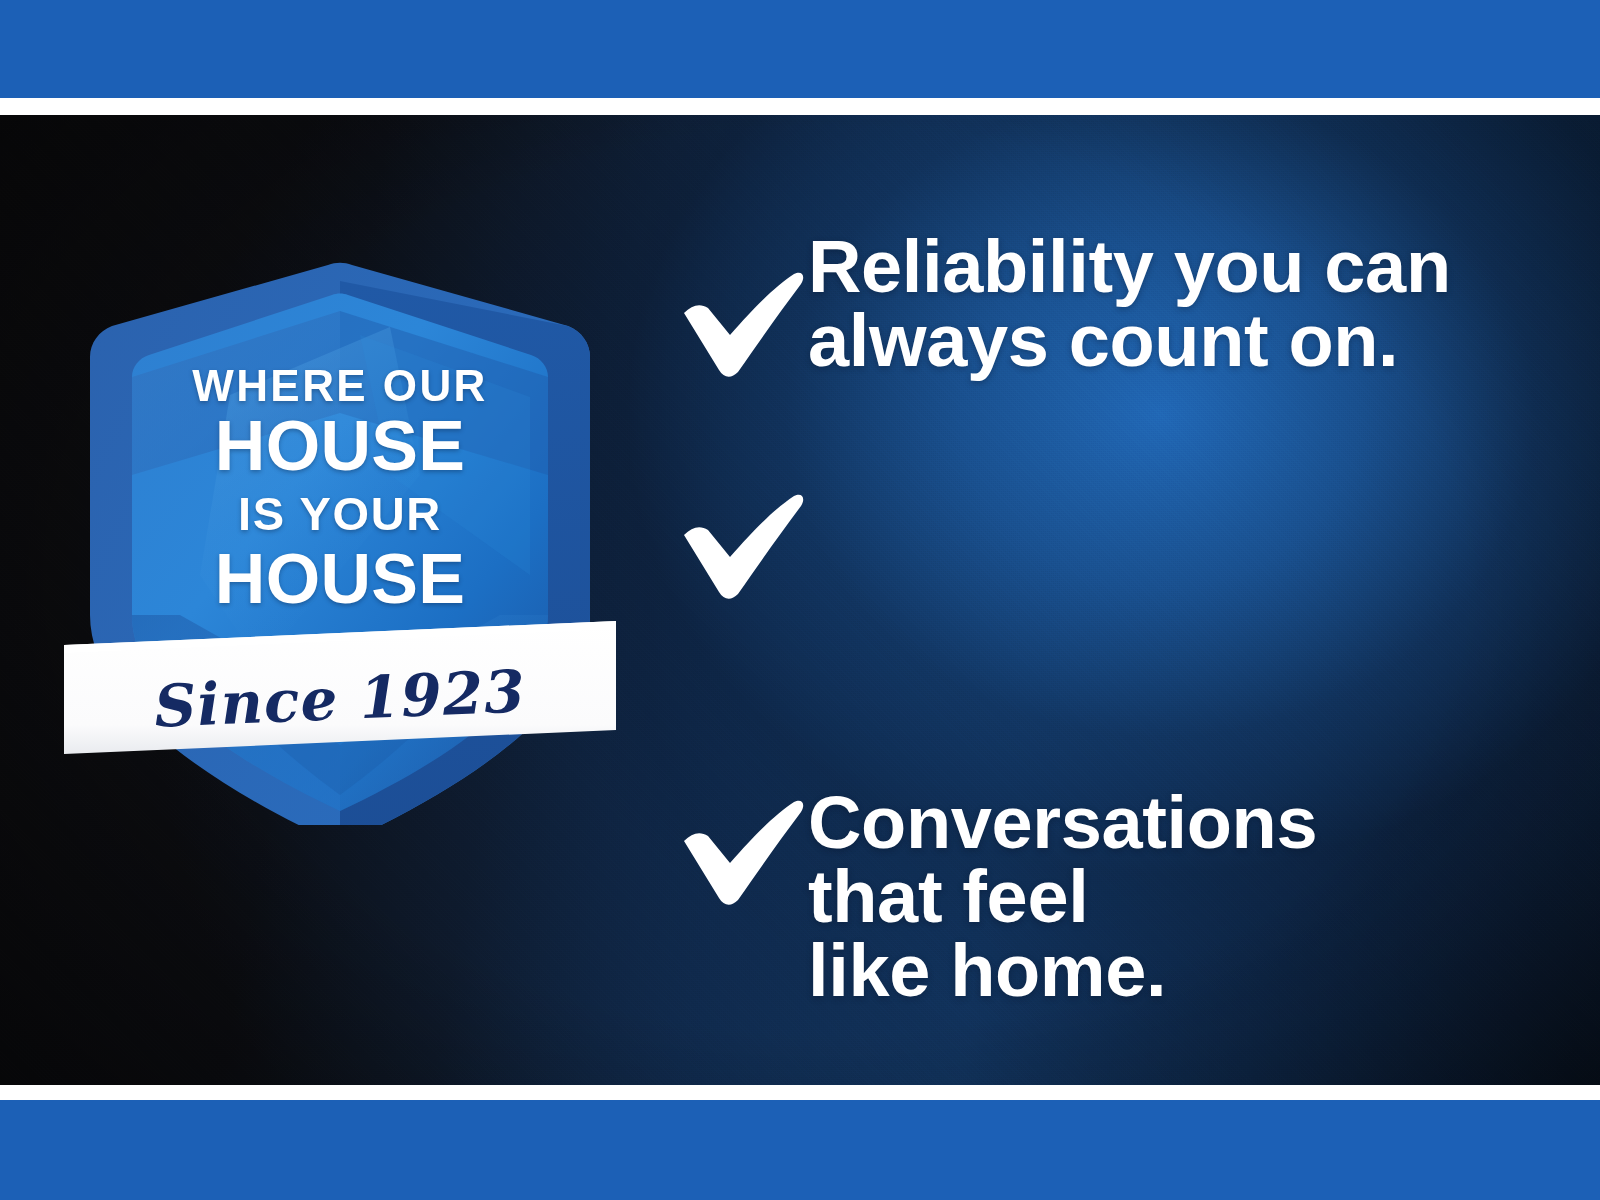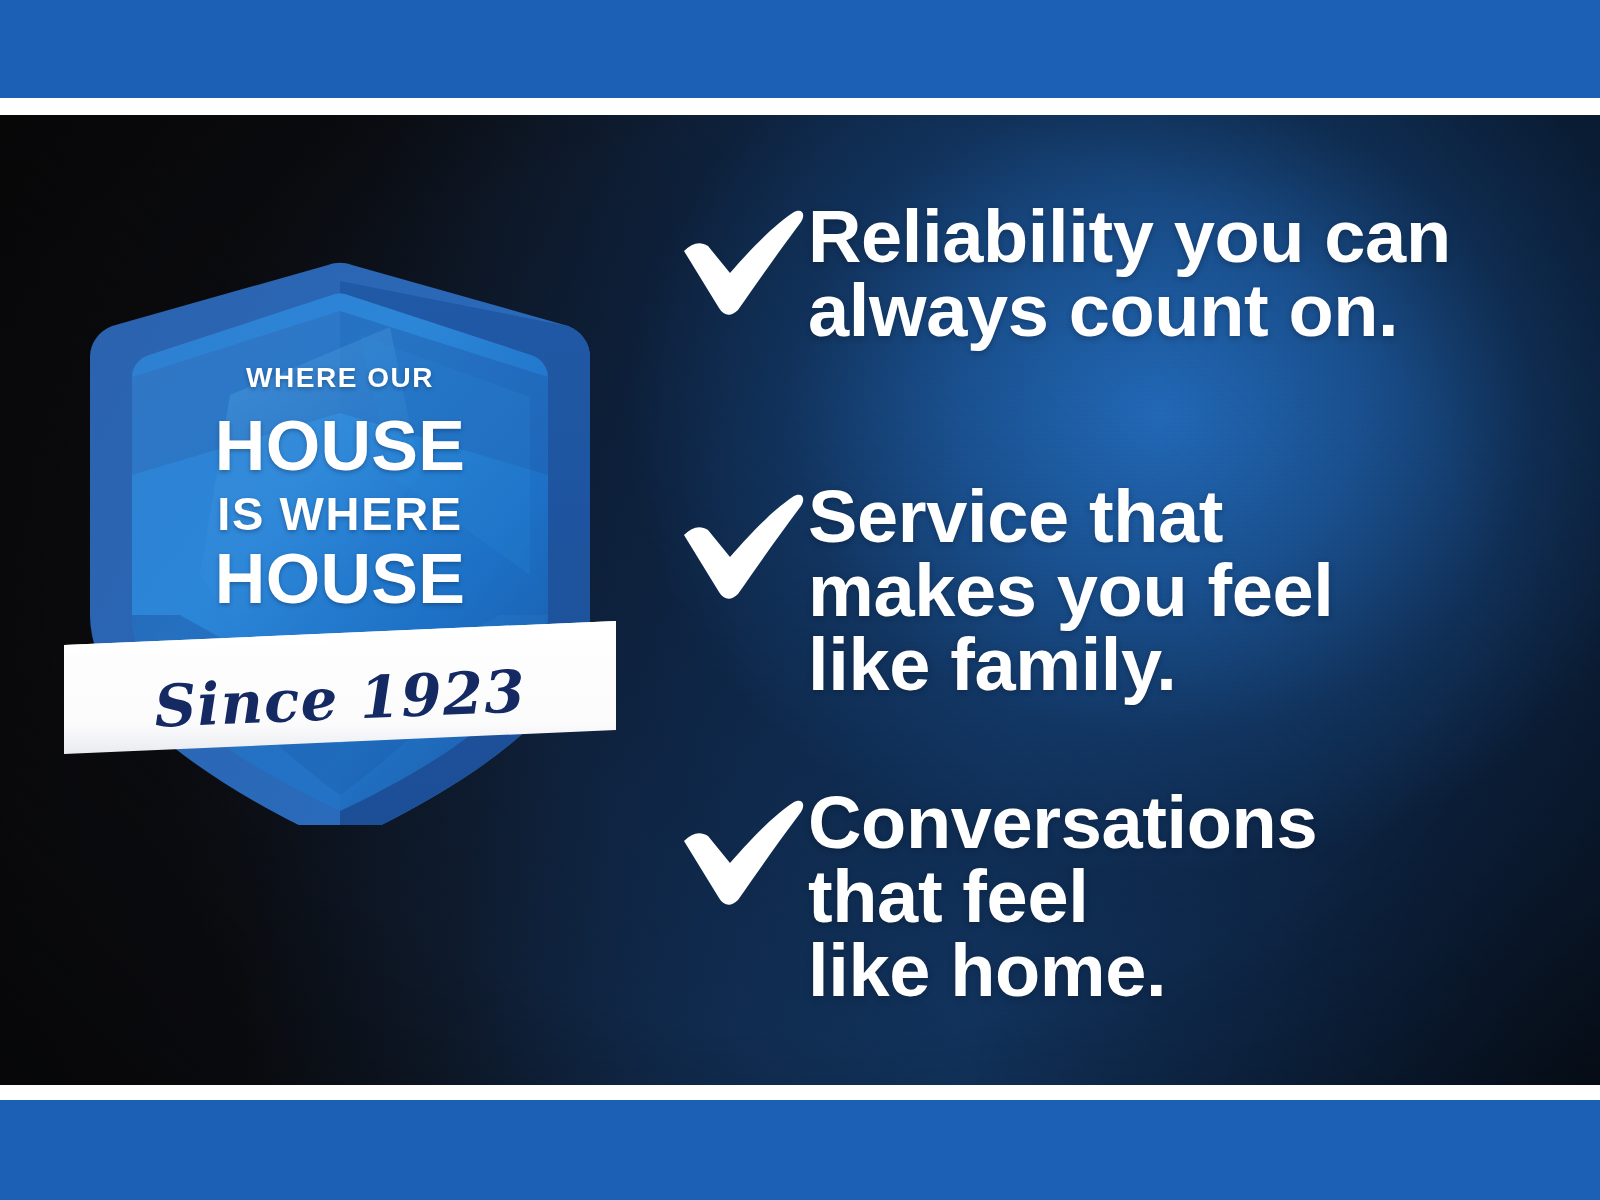--- a/index.html
+++ b/index.html
@@ -49,39 +49,39 @@
     color:#fff;text-align:center;
   }
   .bt-line{
     position:absolute;left:0;width:560px;
     font-family:"Liberation Sans",sans-serif;
     font-weight:700;color:#ffffff;
     letter-spacing:.01em;
     line-height:1;
     text-shadow:0 2px 4px rgba(10,30,60,.35);
   }
-  .bt-where{top:219px;font-size:28px;letter-spacing:.055em;}
+  .bt-where{top:219px;font-size:44px;letter-spacing:.055em;}
   .bt-house1{top:266px;font-size:70px;letter-spacing:.004em;}
   .bt-isyour{top:345px;font-size:47px;letter-spacing:.035em;}
   .bt-house2{top:399px;font-size:70px;letter-spacing:.004em;}
 
   .ribbon-text{
     position:absolute;left:0;top:520px;width:560px;
     text-align:center;
     font-family:"DejaVu Serif",serif;
     font-style:italic;font-weight:700;
     font-size:58px;letter-spacing:.02em;
     color:#152a63;
     transform:rotate(-2.4deg);
   }
 
   
   .bullets{position:absolute;left:668px;top:115px;width:860px;height:970px;}
   .bullet{position:absolute;left:0;width:860px;display:flex;align-items:flex-start;}
-  .bullet-1{top:81px;}
+  .bullet-1{top:111px;align-items:flex-end;}
   .bullet-2{top:365px;}
   .bullet-3{top:660px;margin-top:11px;}
 
   .check{flex:0 0 auto;width:140px;height:120px;position:relative;}
   .check svg{display:block;width:140px;height:120px;}
 
   .bullet-text{
     flex:1 1 auto;
     color:#ffffff;
     font-family:"Liberation Sans",sans-serif;
@@ -171,21 +171,21 @@
       <path d="M488 470 C488 548 390 614 280 666 L280 560 L440 470 Z" fill="url(#gPointR)" opacity=".35"></path>
       <path d="M130 500 C170 560 225 610 280 650 C335 610 390 560 430 500 L280 600 Z" fill="#1B58A5" opacity=".30"></path>
 
       <path d="M4 500 L556 476 L556 585 L4 609 Z" fill="url(#gRibbon)"></path>
       <path d="M4 500 L556 476 L556 484 L4 508 Z" fill="#FFFFFF" opacity=".9"></path>
     </svg>
 
     <div class="badge-text">
       <div class="bt-line bt-where">WHERE OUR</div>
       <div class="bt-line bt-house1">HOUSE</div>
-      <div class="bt-line bt-isyour">IS WHERE</div>
+      <div class="bt-line bt-isyour">IS YOUR</div>
       <div class="bt-line bt-house2">HOUSE</div>
       <div class="ribbon-text">Since 1923</div>
     </div>
   </div>
 
   <div class="bullets">
 
     <div class="bullet bullet-1">
       <div class="check">
         <svg viewBox="0 0 140 120" xmlns="http://www.w3.org/2000/svg">
@@ -197,23 +197,20 @@
 always count on.</div>
     </div>
 
     <div class="bullet bullet-2">
       <div class="check">
         <svg viewBox="0 0 140 120" xmlns="http://www.w3.org/2000/svg">
           <path d="M16 55 C24 47 32 45 40 50 L62 77 C88 47 108 28 126 16 C134 12 138 18 133 26
                    C112 54 88 88 70 114 C63 121 56 120 51 112 Z" fill="#FFFFFF"></path>
         </svg>
       </div>
-      <div class="bullet-text">Service that
-makes you feel
-like family.</div>
     </div>
 
     <div class="bullet bullet-3">
       <div class="check">
         <svg viewBox="0 0 140 120" xmlns="http://www.w3.org/2000/svg">
           <path d="M16 55 C24 47 32 45 40 50 L62 77 C88 47 108 28 126 16 C134 12 138 18 133 26
                    C112 54 88 88 70 114 C63 121 56 120 51 112 Z" fill="#FFFFFF"></path>
         </svg>
       </div>
       <div class="bullet-text">Conversations

